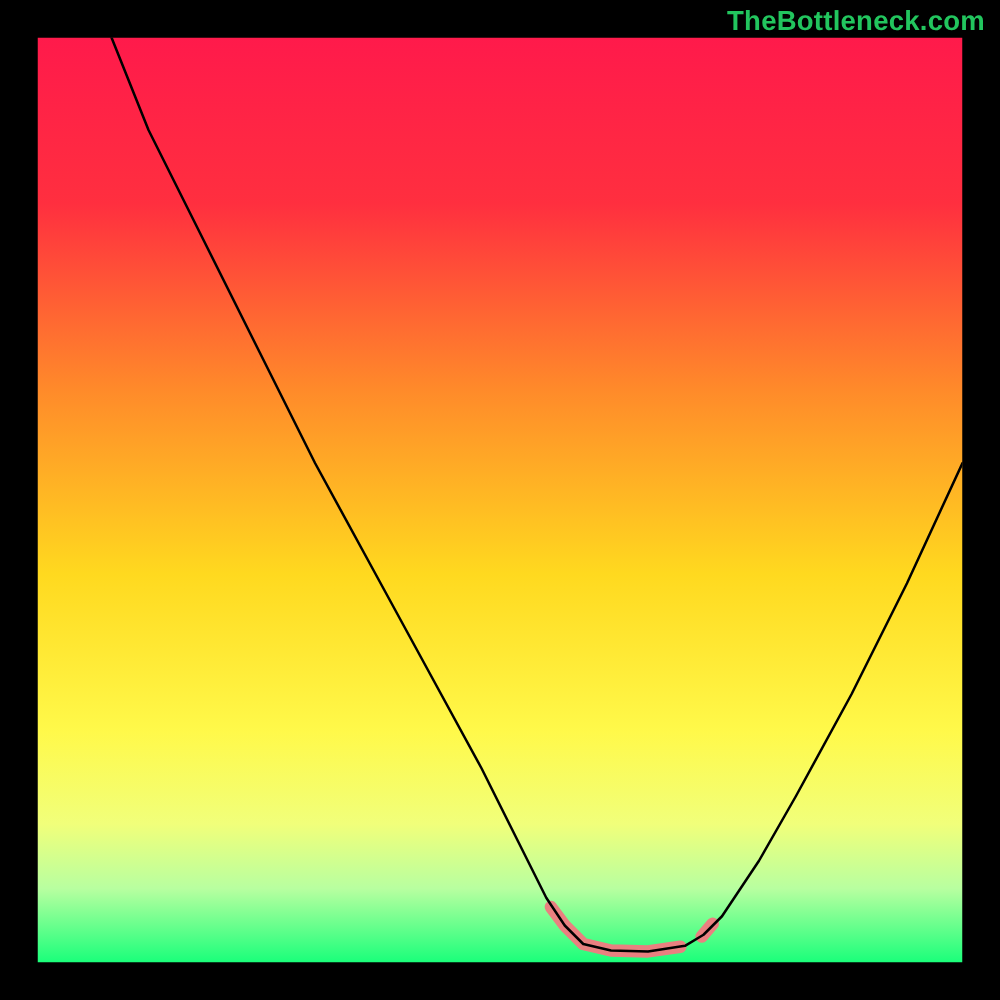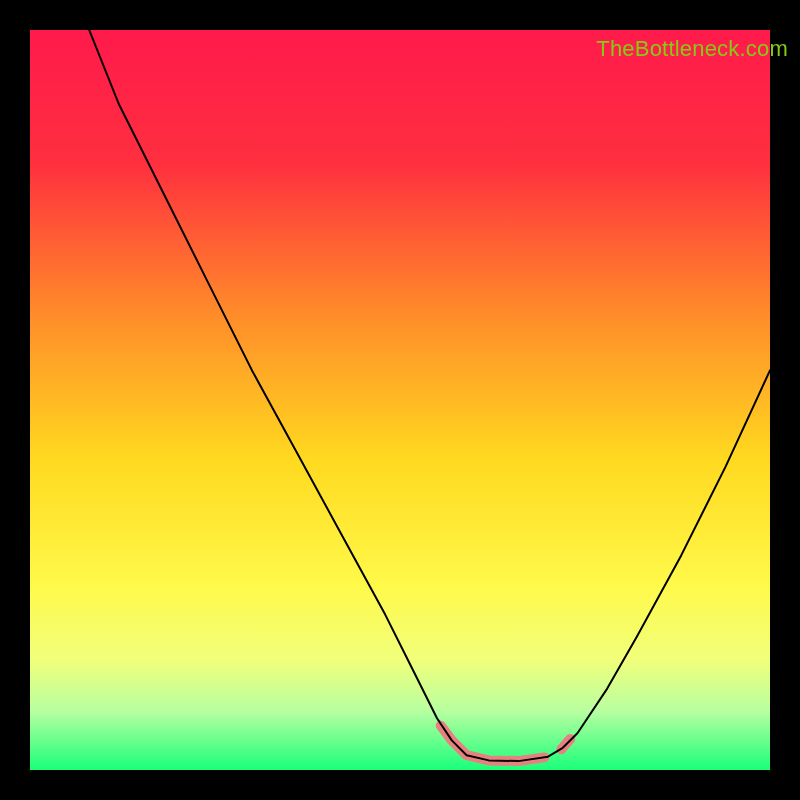--- a/index.html
+++ b/index.html
@@ -15,25 +15,24 @@
     position: relative;
     width: 800px;
     height: 800px;
     background: #000;
   }
   .watermark {
     position: absolute;
     top: 4px;
     right: 12px;
     font-size: 22px;
-    font-weight: 400;
-    color: #84cc16;
+    font-weight: 700;
+    color: #22c55e;
     letter-spacing: 0.2px;
     z-index: 10;
-    margin-top: 32px;
   }
   .plot {
     position: absolute;
     left: 30px;
     top: 30px;
     width: 740px;
     height: 740px;
   }
   svg {
     display: block;

